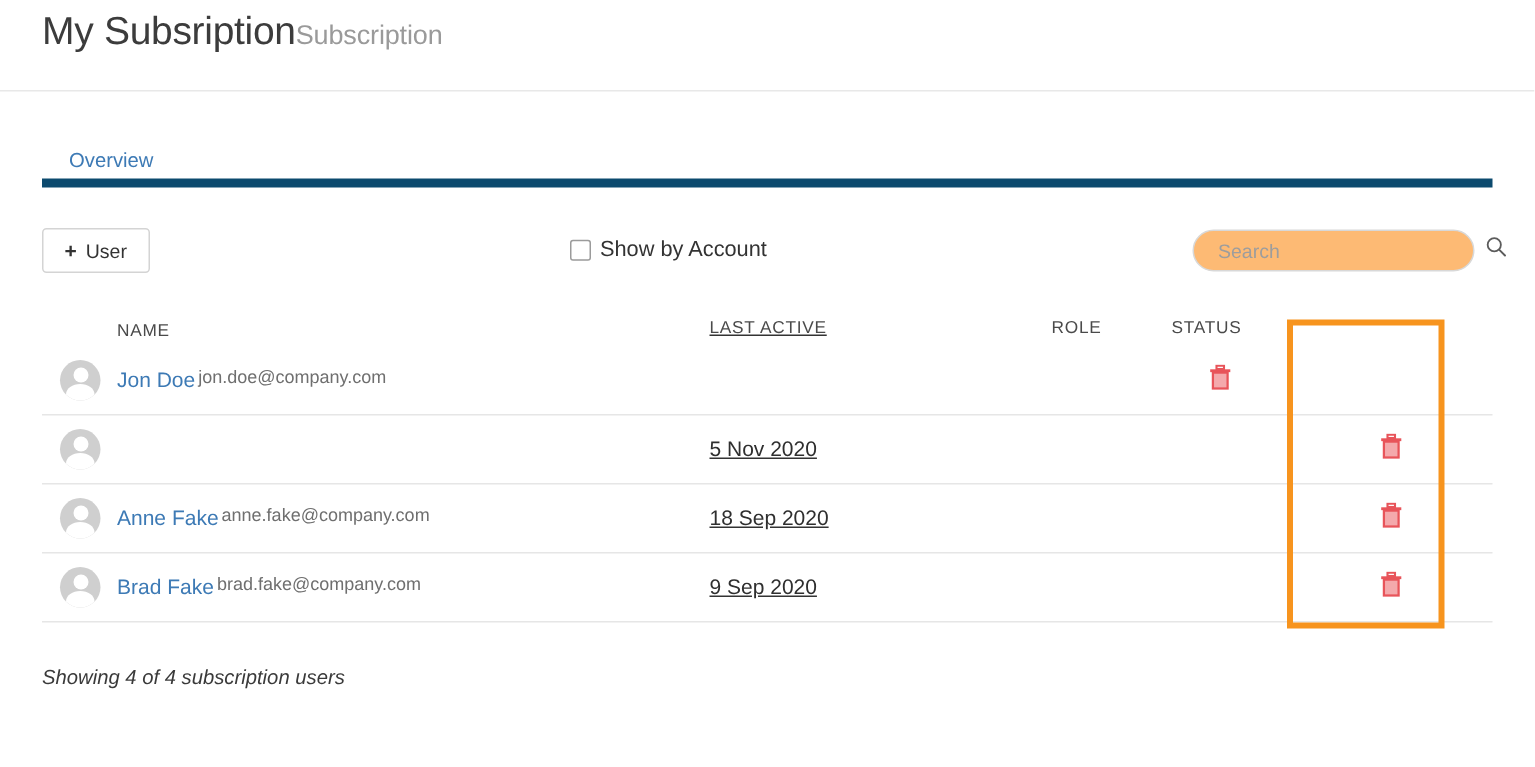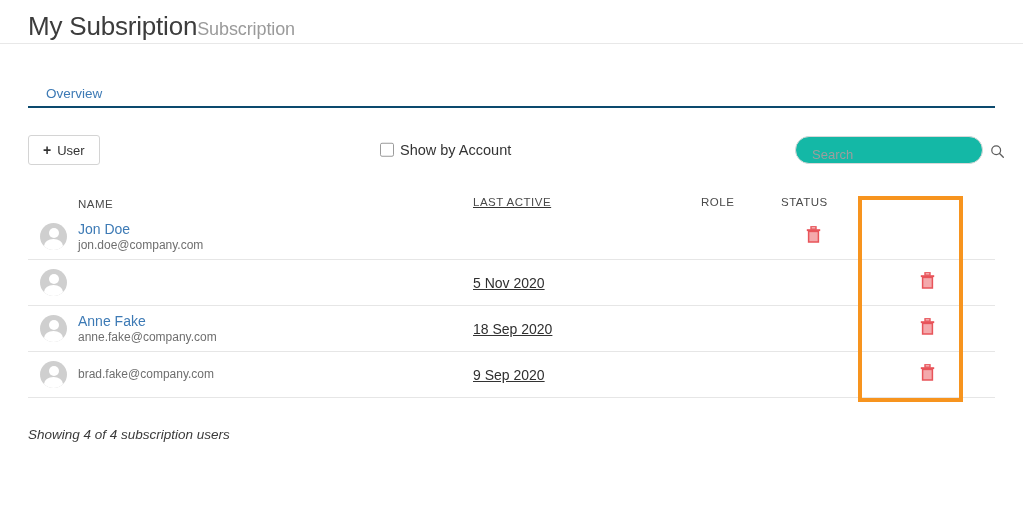--- a/index.html
+++ b/index.html
@@ -11,24 +11,24 @@
     width: 1023px;
     height: 511px;
     background: #ffffff;
     font-family: "Liberation Sans", sans-serif;
     color: #333333;
     overflow: hidden;
   }
 
   
   .page-header {
-    height: 44px;
+    height: 61px;
     border-bottom: 1px solid #e8e8e8;
     display: flex;
-    align-items: flex-end;
+    align-items: flex-start;
     padding: 0 0 0 28px;
   }
   .title-main {
     font-size: 26px;
     font-weight: 400;
     color: #3c3c3c;
     letter-spacing: -0.2px;
   }
   .title-sub {
     font-size: 18px;
@@ -39,21 +39,21 @@
 
   
   .content {
     padding: 0 28px;
     position: relative;
   }
 
   
   .tabs {
     margin-top: 38px;
-    border-bottom: 2px solid #0c4a6e;
+    border-bottom: 6px solid #0c4a6e;
     display: flex;
     align-items: flex-end;
     height: 26px;
     padding-left: 14px;
   }
   .tab {
     font-size: 13.5px;
     color: #3d7ab5;
     padding: 0 4px 6px 4px;
     cursor: pointer;
@@ -111,23 +111,23 @@
 
   .search-wrap {
     position: absolute;
     right: 12px;
     top: 50%;
     transform: translateY(-50%);
     width: 188px;
     height: 28px;
     border: 1px solid #d8d8d8;
     border-radius: 14px;
-    background: #14b8a6;
-    display: flex;
-    align-items: flex-end;
+    background: #fdba74;
+    display: flex;
+    align-items: center;
     padding: 0 10px 0 14px;
   }
   .search-input {
     border: none;
     outline: none;
     flex: 1;
     font-size: 13px;
     color: #444;
     font-family: "Liberation Sans", sans-serif;
     background: transparent;
@@ -188,21 +188,21 @@
     left: 8.5px; top: 5px;
   }
   .avatar .body-c {
     position: absolute;
     width: 19px; height: 14px;
     background: #ffffff;
     border-radius: 50% 50% 0 0;
     left: 4px; top: 16px;
   }
 
-  .name-block { display: flex; flex-direction: column; gap: 2px; }
+  .name-block { display: flex; flex-direction: row; gap: 2px; }
   .user-name {
     font-size: 14px;
     color: #3d7ab5;
     cursor: pointer;
     line-height: 1.15;
   }
   .user-email {
     font-size: 12px;
     color: #6f6f6f;
     line-height: 1.15;
@@ -348,20 +348,21 @@
               </svg></span>
           </div>
         </div>
         <div class="row body">
           <div class="col-name">
             <span class="avatar">
               <span class="head-c"></span>
               <span class="body-c"></span>
             </span>
             <span class="name-block">
+              <span class="user-name">Brad Fake</span>
               <span class="user-email">brad.fake@company.com</span>
             </span>
           </div>
           <div class="col-active"><span class="date-cell">9 Sep 2020</span></div>
           <div class="col-role"><span class="date-cell"></span></div>
           <div class="col-status"><span class="date-cell"></span></div>
           <div class="col-del">
             <span class="trash"><svg width="15" height="17" viewBox="0 0 15 17">
                 <rect x="5" y="0.8" width="5" height="2.2" fill="none" stroke="#e8545a" stroke-width="1.4"></rect>
                 <rect x="0.8" y="3.2" width="13.4" height="1.9" fill="#e8545a"></rect>

